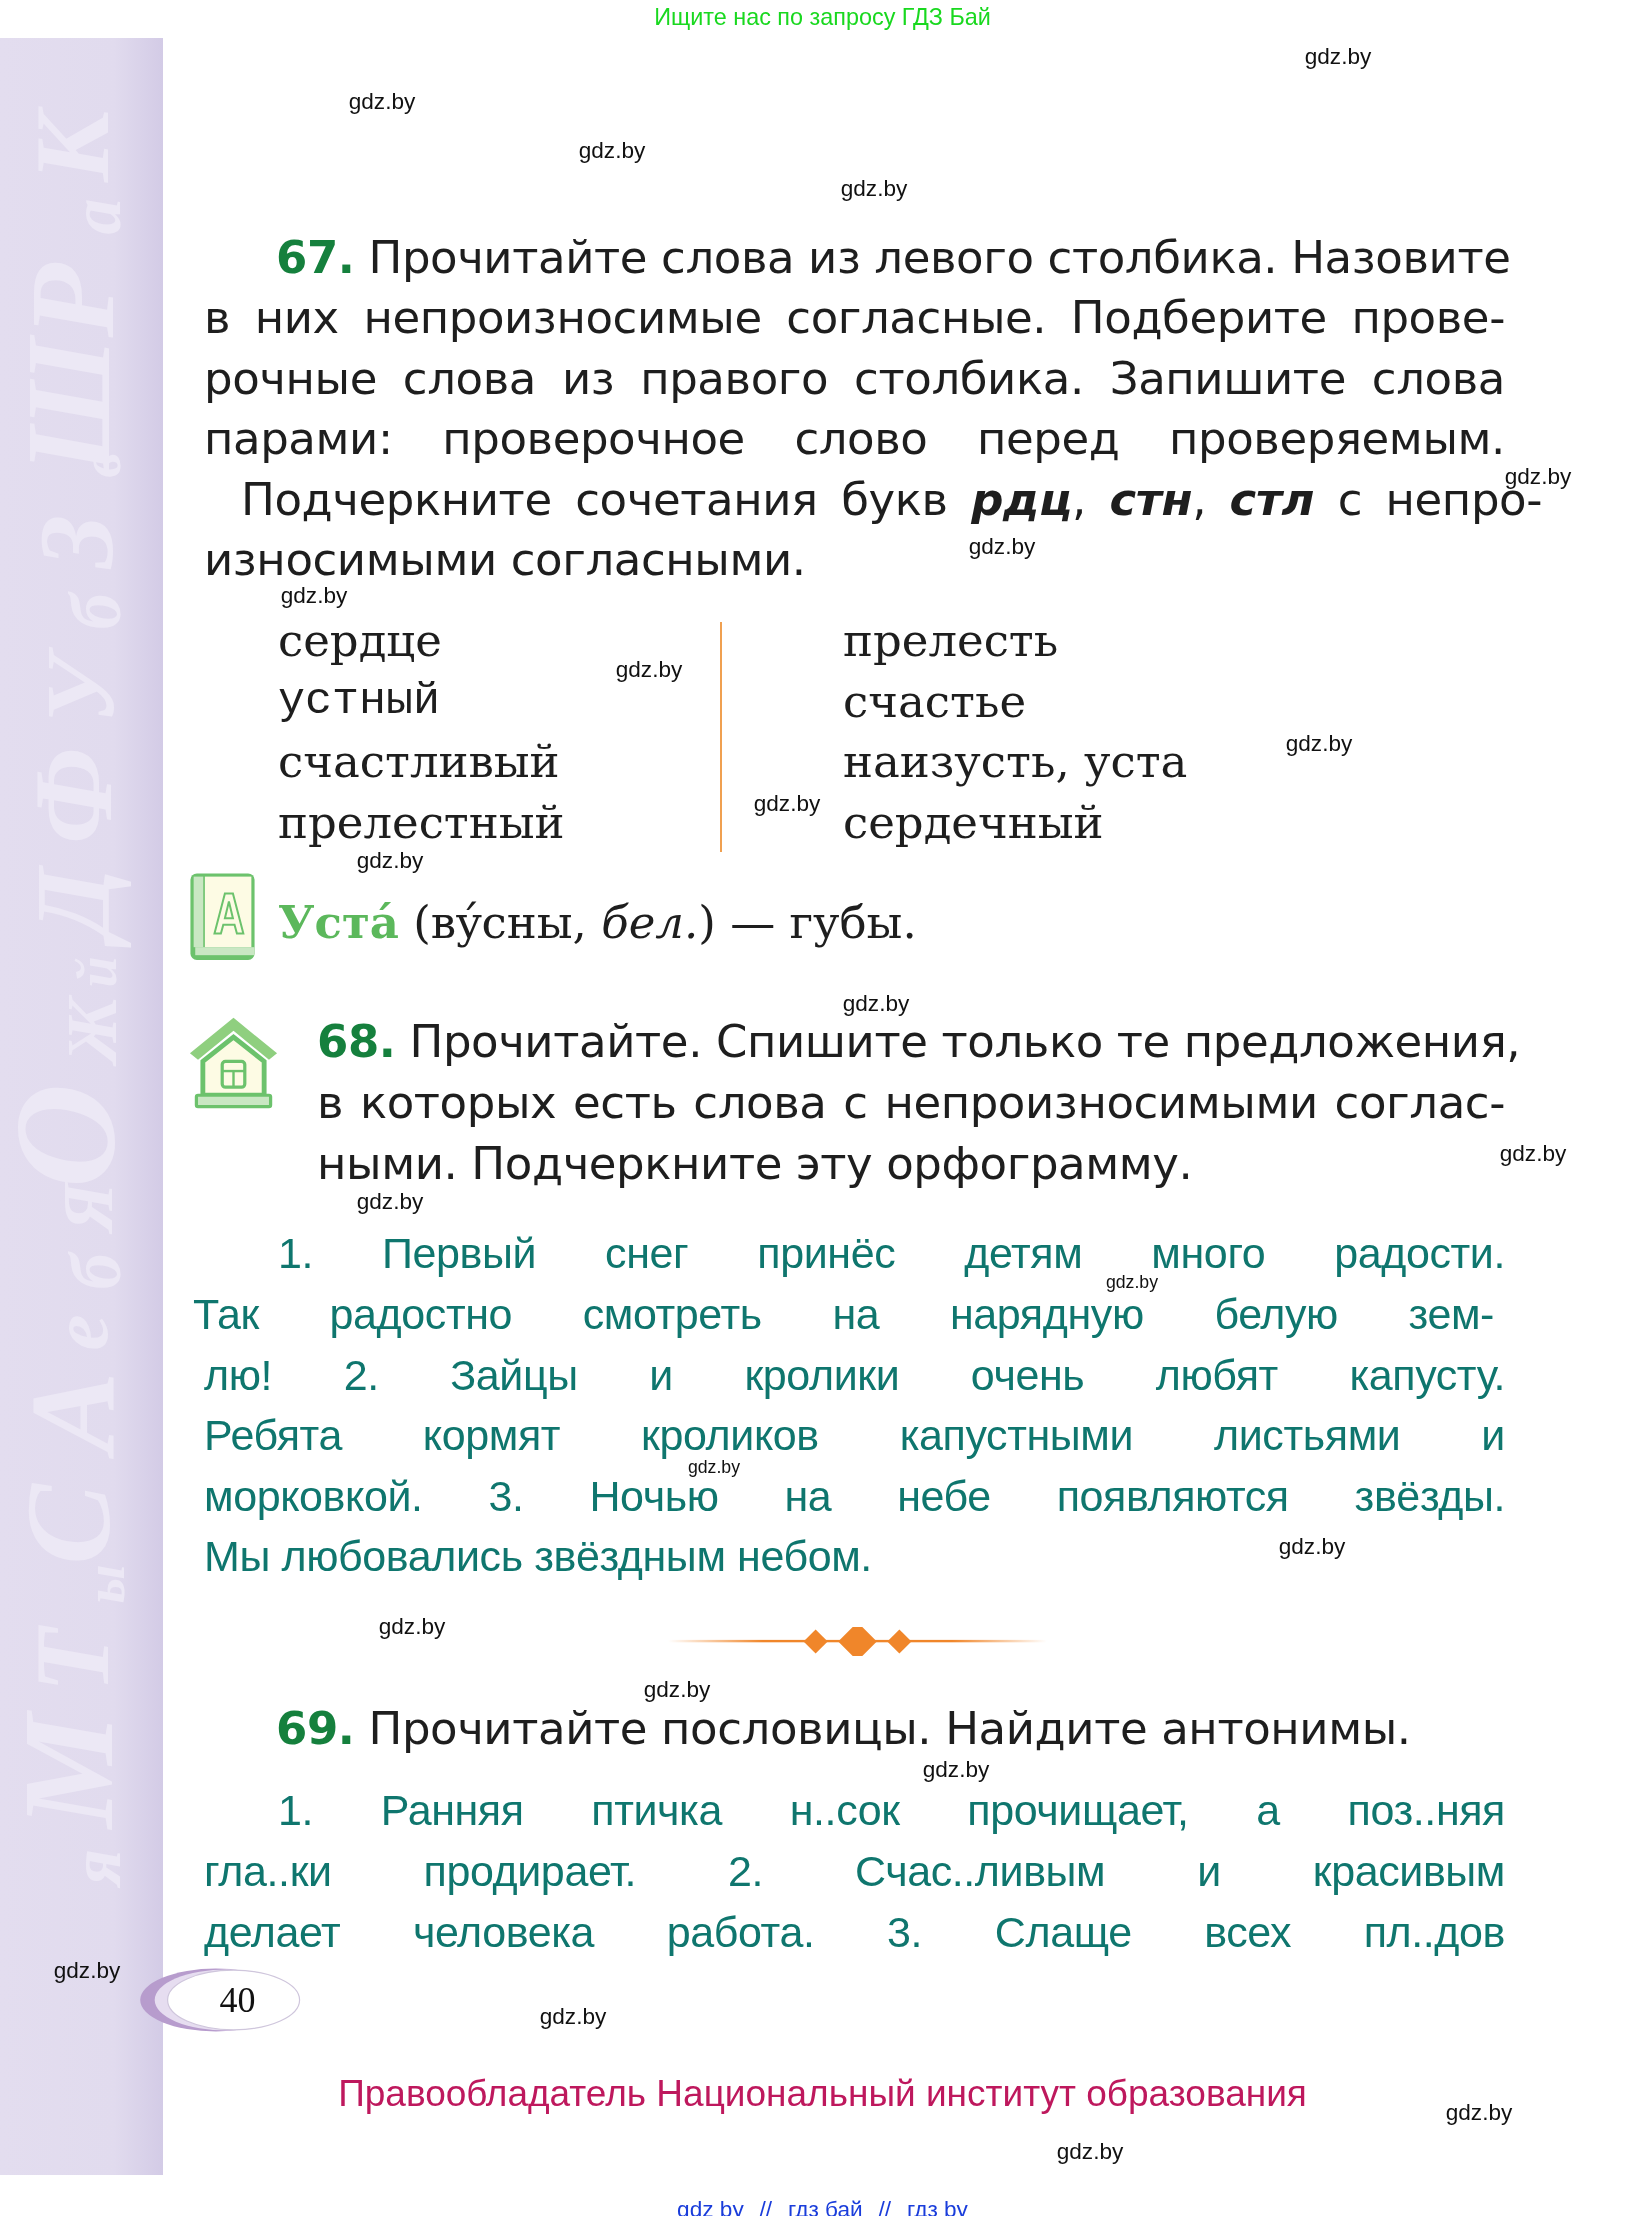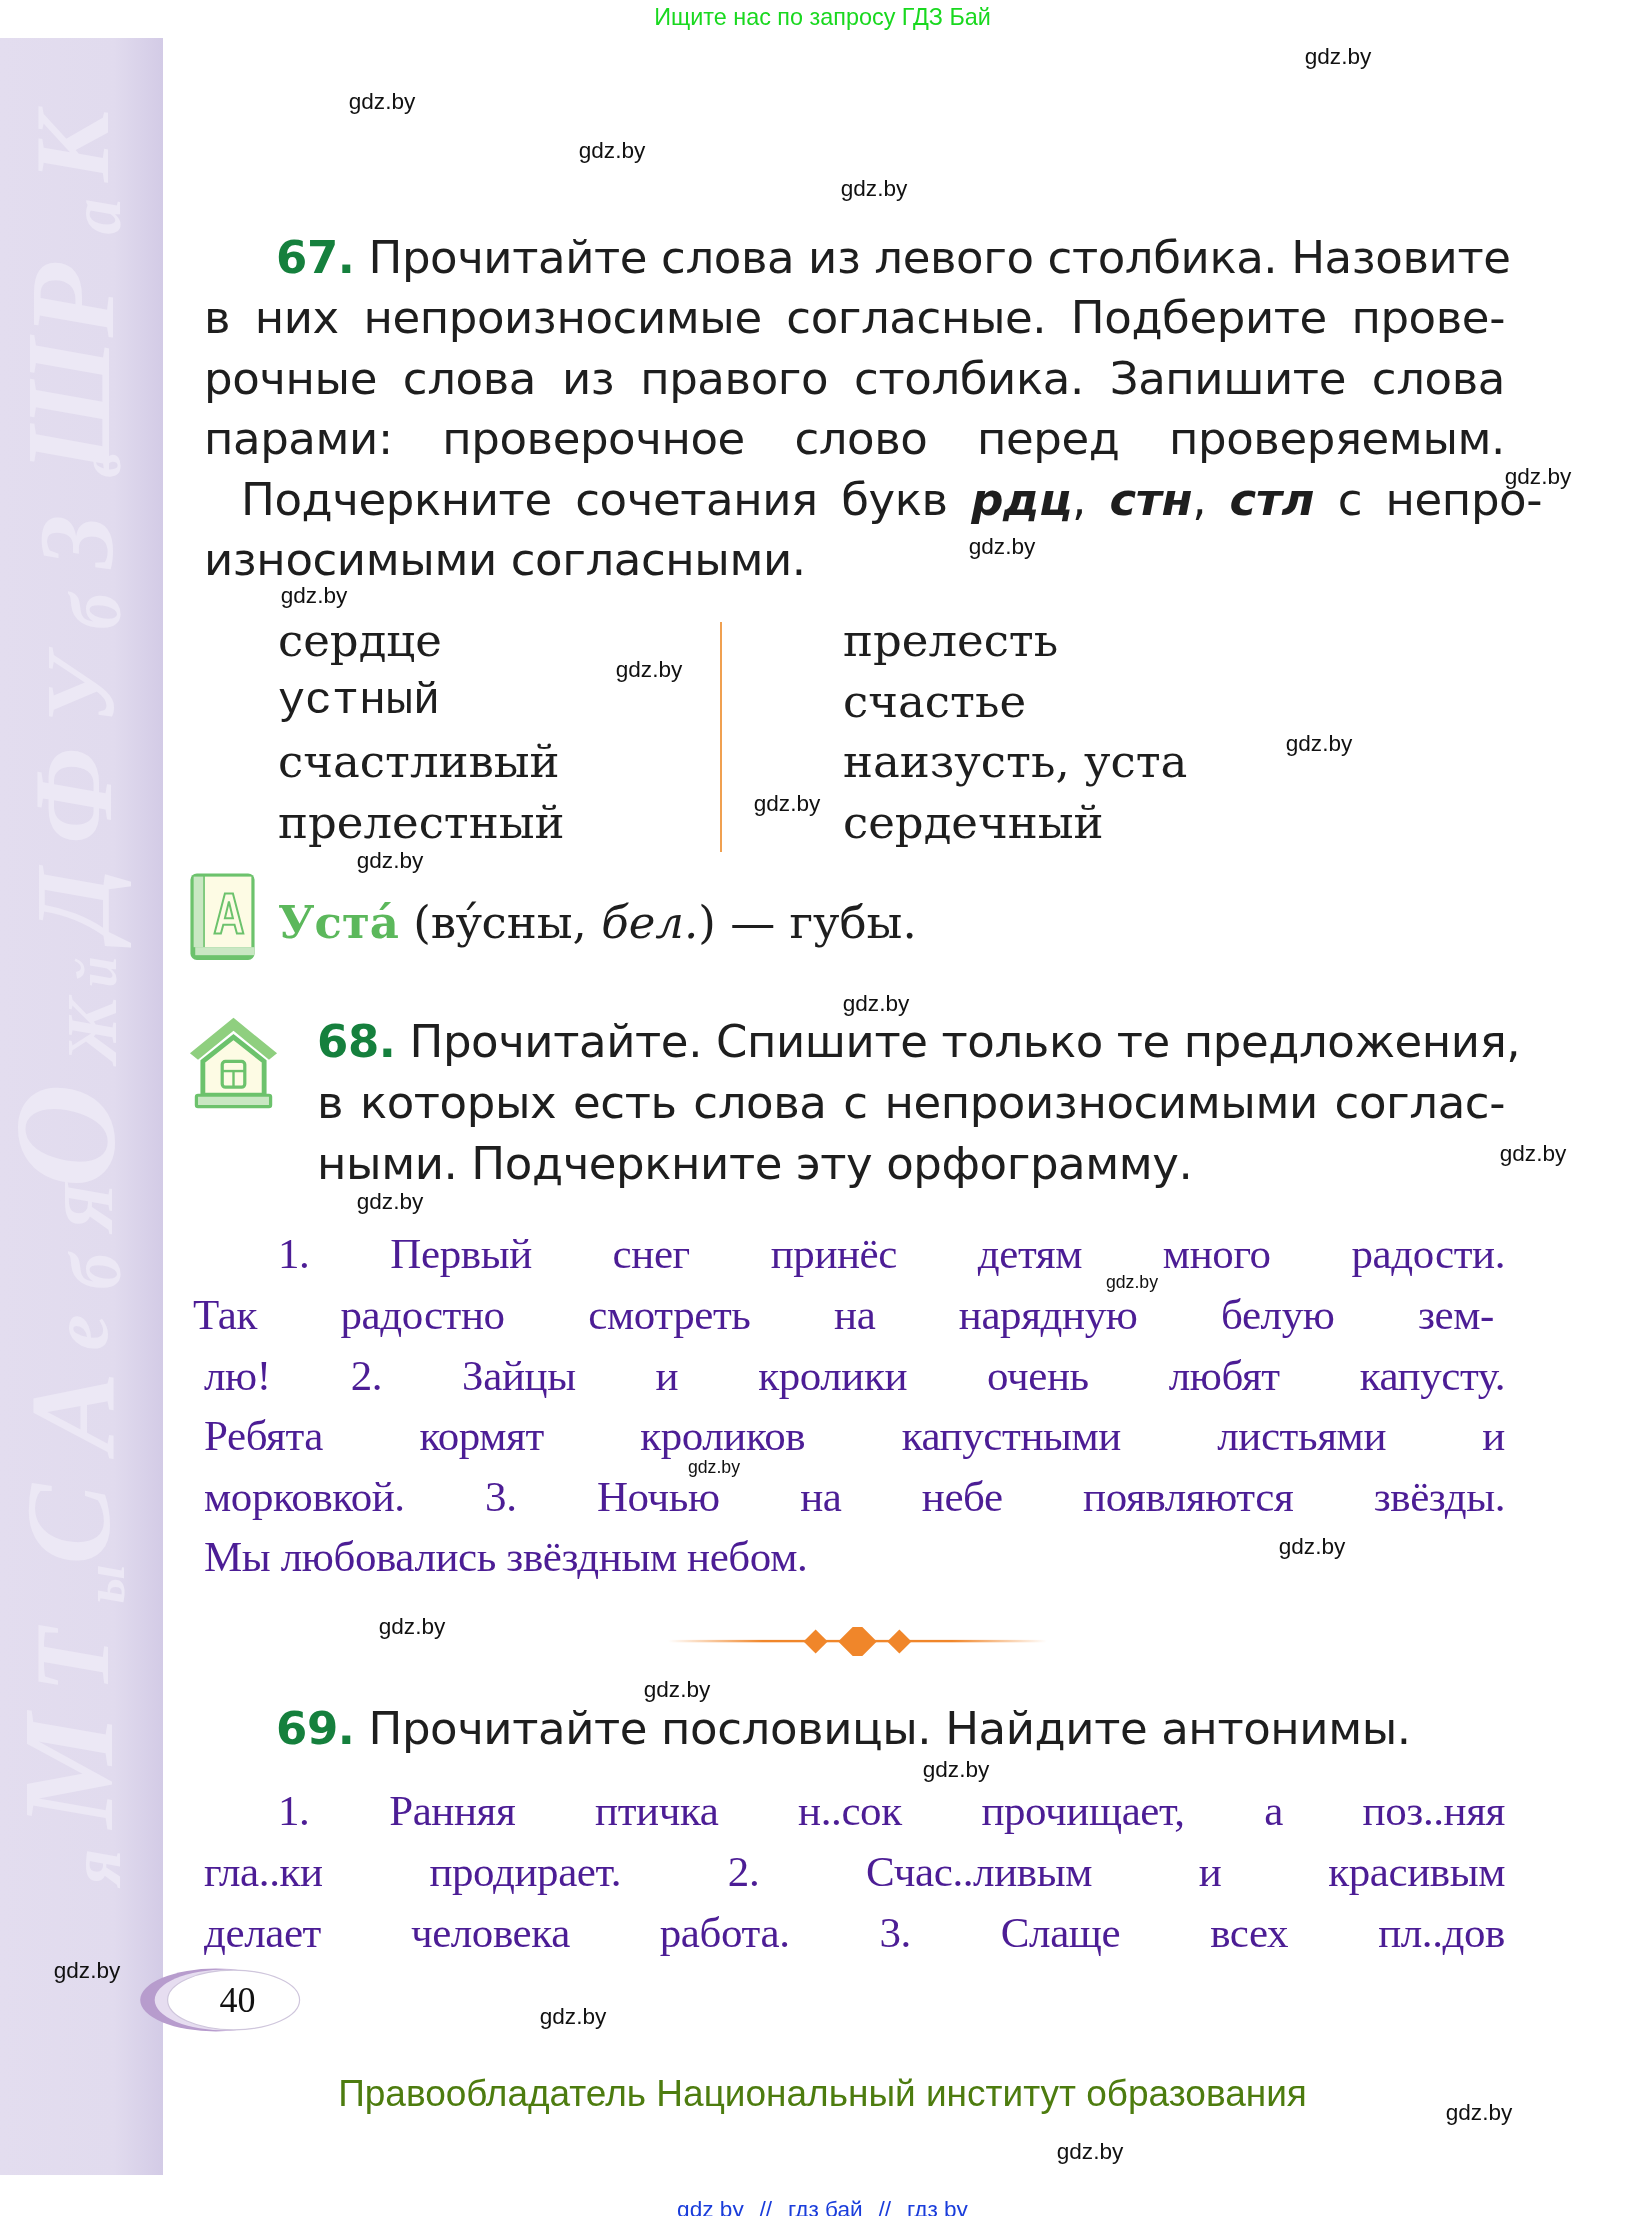--- a/index.html
+++ b/index.html
@@ -33,40 +33,40 @@
   .wm.small { font-size:17.7px; }
   .sans-line {
     position:absolute; left:204px; width:1301px;
     font-family:"DejaVu Sans", sans-serif; font-size:45px; line-height:60px;
     color:#1e1e1e; white-space:nowrap; letter-spacing:-0.4px;
   }
   .justify { text-align:justify; text-align-last:justify; }
   .num { color:#15803d; font-weight:bold; }
   .bi { font-weight:bold; font-style:italic; }
   .serif-line {
-    position:absolute; font-family:Liberation Serif, serif; font-size:43px;
-    line-height:61px; color:#4c1d95; white-space:nowrap; letter-spacing:-0.4px;
+    position:absolute; font-family:Liberation Sans, sans-serif; font-size:43px;
+    line-height:61px; color:#0f766e; white-space:nowrap; letter-spacing:-0.4px;
   }
   .word { position:absolute; font-family:"DejaVu Serif", serif; font-size:45px; line-height:61px; color:#1e1e1e; white-space:nowrap; }
   .divider { position:absolute; left:720px; top:622px; width:1.6px; height:230px; background:#f0a050; }
   .definition {
     position:absolute; left:278px; top:892px; font-family:"DejaVu Serif", serif;
     font-size:45px; line-height:61px; color:#1e1e1e; white-space:nowrap;
   }
   .definition .term { color:#5cb85c; font-weight:bold; }
   .definition .it { font-style:italic; }
   .separator { position:absolute; left:668px; top:1627px; width:379px; height:29px; }
   .page-oval { position:absolute; left:137px; top:1967px; width:165px; height:66px; }
   .page-num {
     position:absolute; left:185px; top:1972px; width:105px; text-align:center;
     font-family:"Liberation Serif", serif; font-size:36px; line-height:56px; color:#111;
   }
   .copyright {
     position:absolute; left:0; top:2074px; width:1645px; text-align:center;
-    color:#4d7c0f; font-size:37px; line-height:40px; font-family:"Liberation Sans", sans-serif;
+    color:#be185d; font-size:37px; line-height:40px; font-family:"Liberation Sans", sans-serif;
   }
   .bottom-links {
     position:absolute; left:0; top:2196px; width:1645px; text-align:center;
     color:#1a3ddb; font-size:22.6px; line-height:27px; font-family:"Liberation Sans", sans-serif;
   }
   .bottom-links span { margin:0 4.8px; }
 </style>
 </head>
 <body>
 

